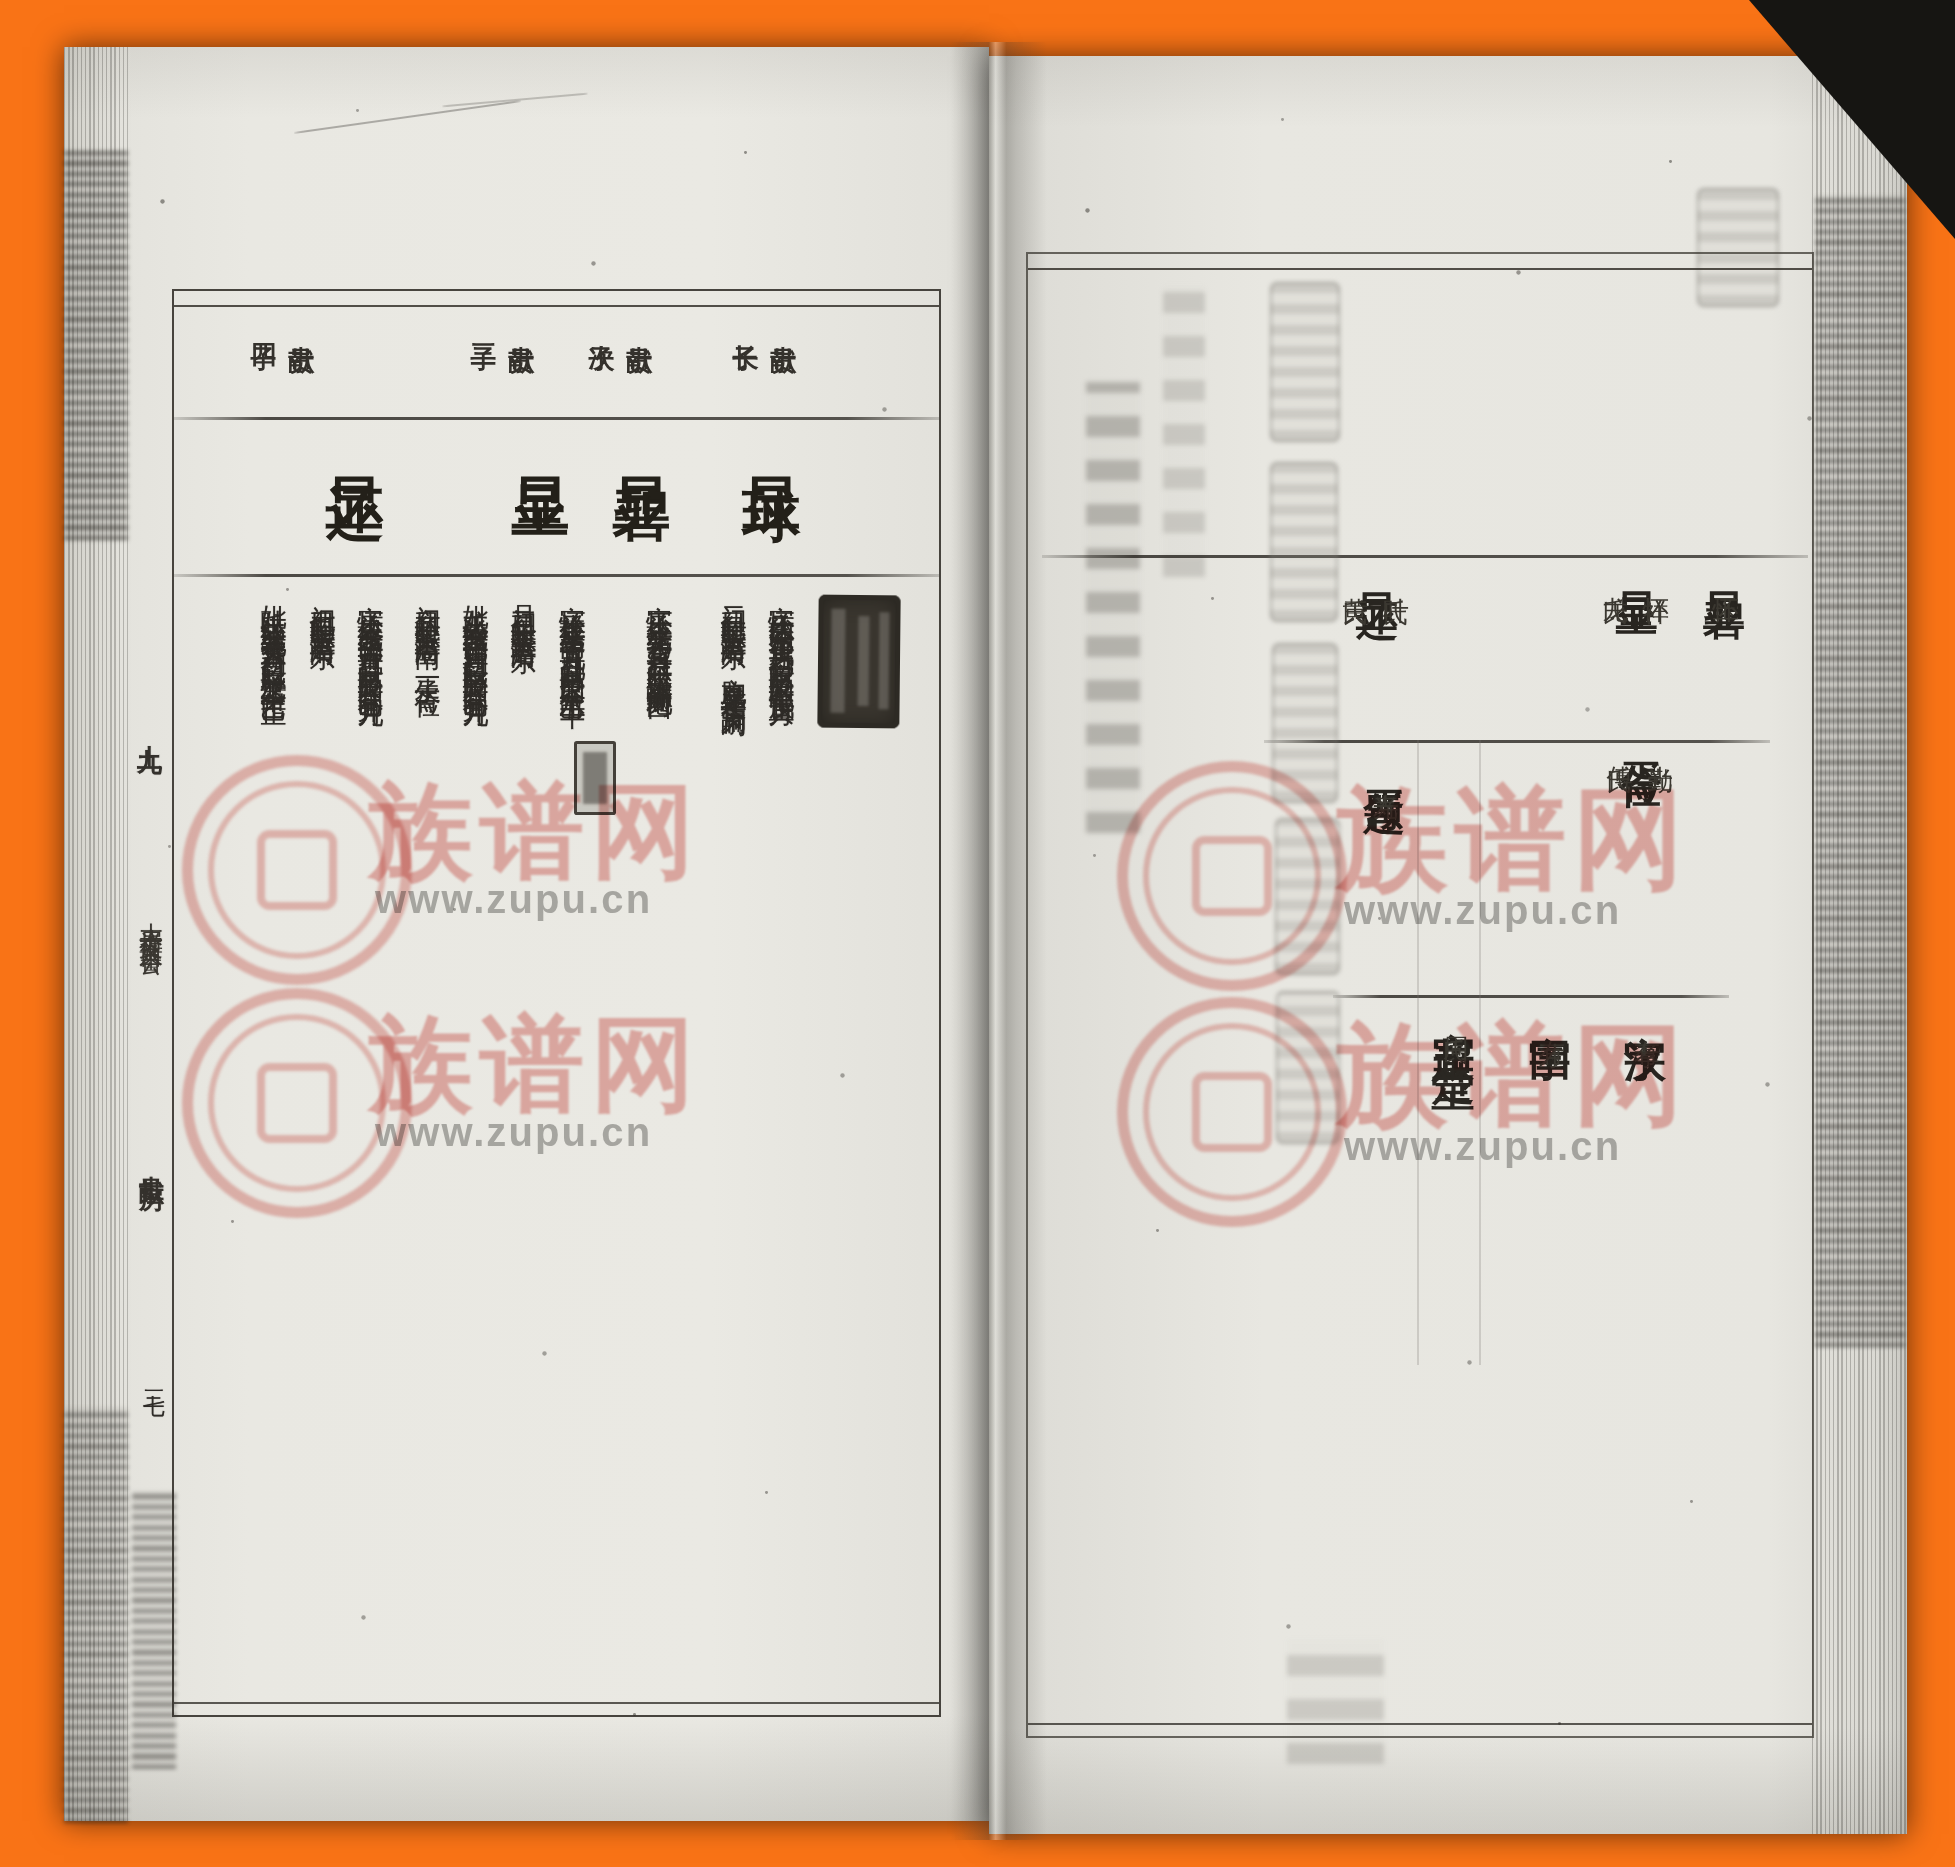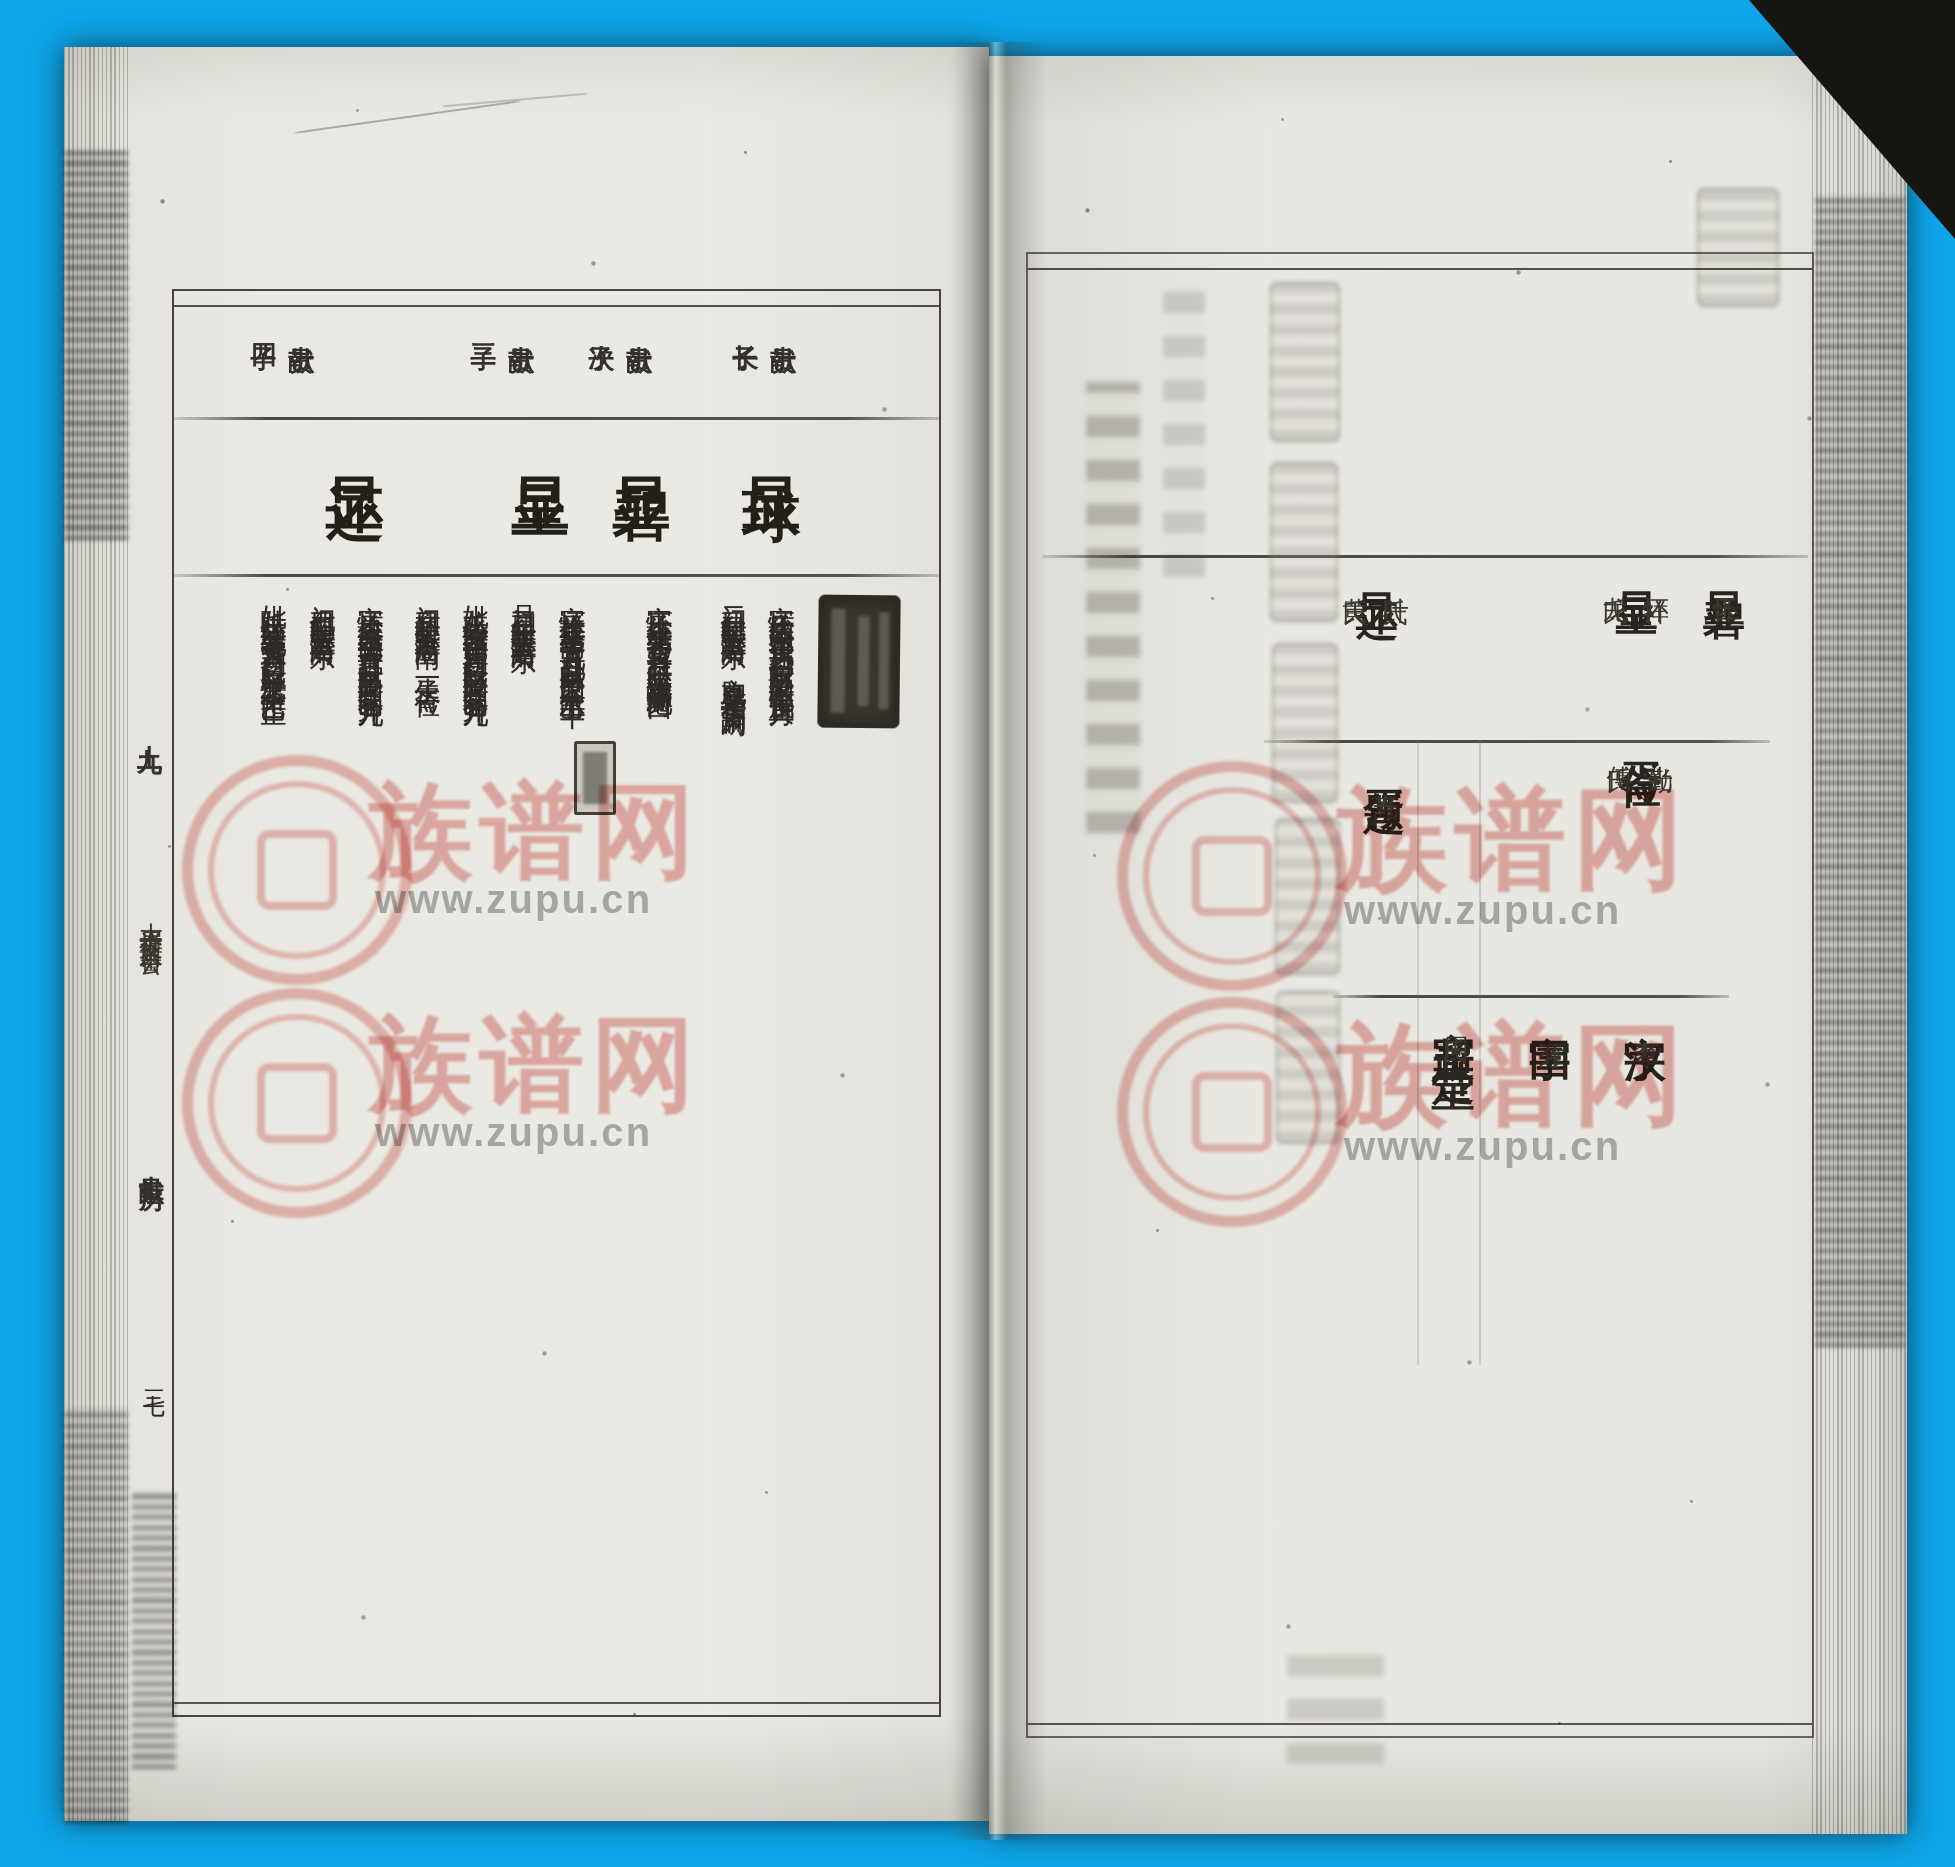--- a/index.html
+++ b/index.html
@@ -1,17 +1,17 @@
 <!DOCTYPE html>
 <html style="font-size:11px"><head>
 <meta charset="utf-8">
 <style>
   html,body{margin:0;padding:0;background:#141310;}
   body{font-family:"DejaVu Serif","Liberation Serif",serif;}
-  .stage{position:relative;width:1955px;height:1868px;overflow:hidden;background:#0ea5e9;}
+  .stage{position:relative;width:1955px;height:1868px;overflow:hidden;background:#f97316;}
   .abs{position:absolute;left:var(--x,0);top:var(--y,0);}
   .vt{writing-mode:vertical-rl;text-orientation:upright;white-space:pre-wrap;}
   
   .page{position:absolute;box-shadow:0 0 28px rgba(0,0,0,0.6);}
   .lpage{left:64px;top:47px;width:925px;height:1774px;
     background:linear-gradient(90deg,#cfcec7 0,#e4e3dd 6%,#e9e8e2 20%,#eae9e3 70%,#e2e1db 96%,#d6d5cf 100%);}
   .rpage{left:989px;top:56px;width:918px;height:1778px;
     background:linear-gradient(90deg,#c9c8c1 0,#dddcd6 3%,#e8e7e1 30%,#e7e6e0 85%,#d9d8d2 97%,#c6c5bf 100%);}
   .page::before{content:"";position:absolute;inset:0;pointer-events:none;
     background:linear-gradient(180deg,rgba(120,116,108,0.12) 0,rgba(0,0,0,0) 4%,rgba(0,0,0,0) 94%,rgba(90,88,80,0.18) 100%);}

